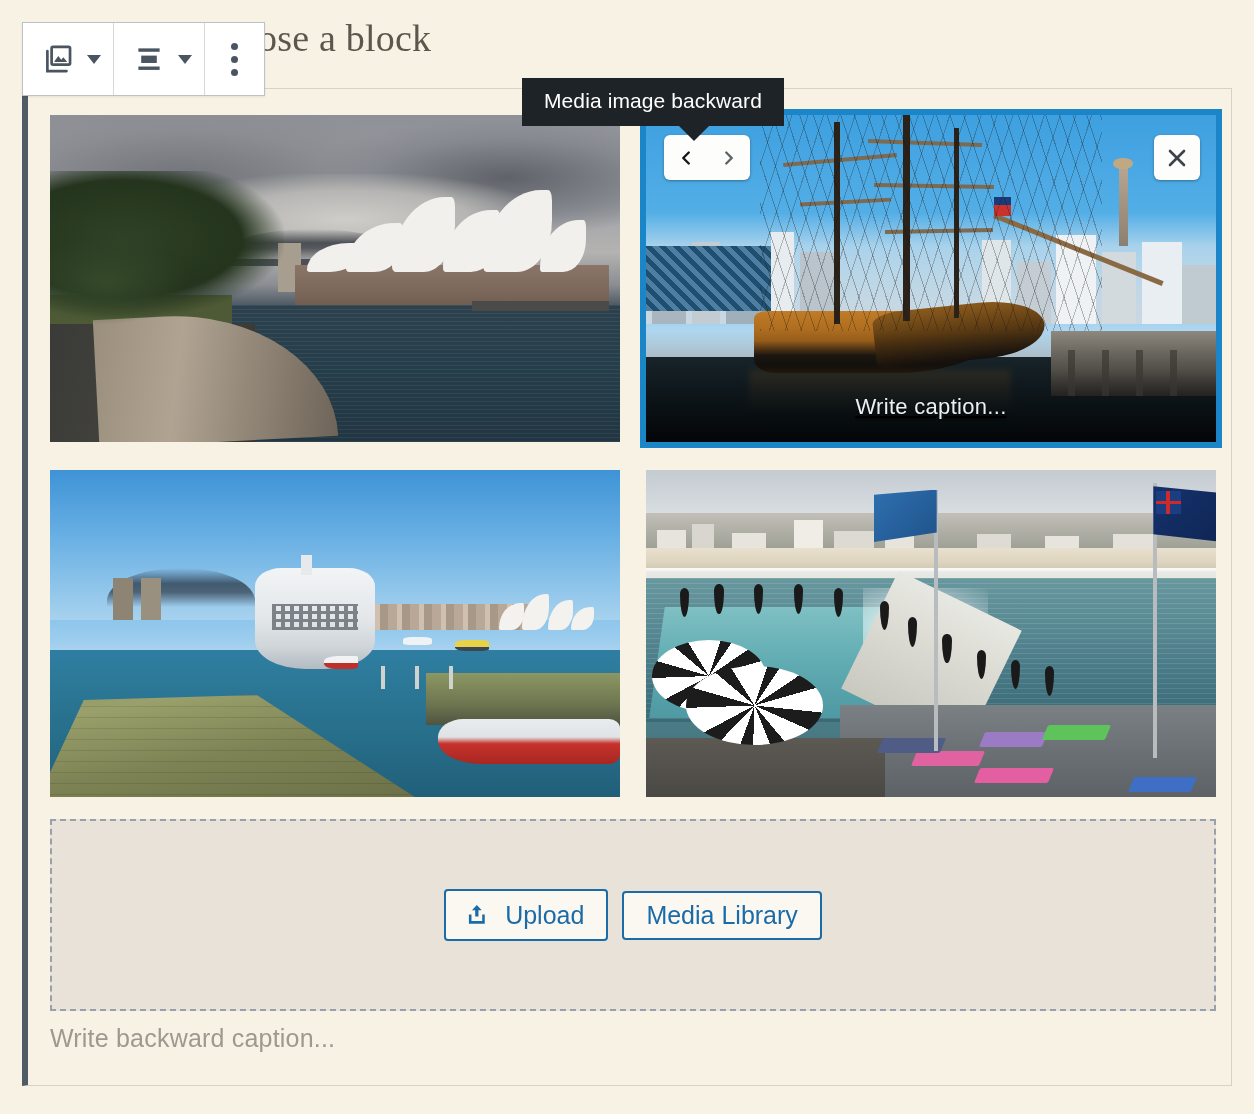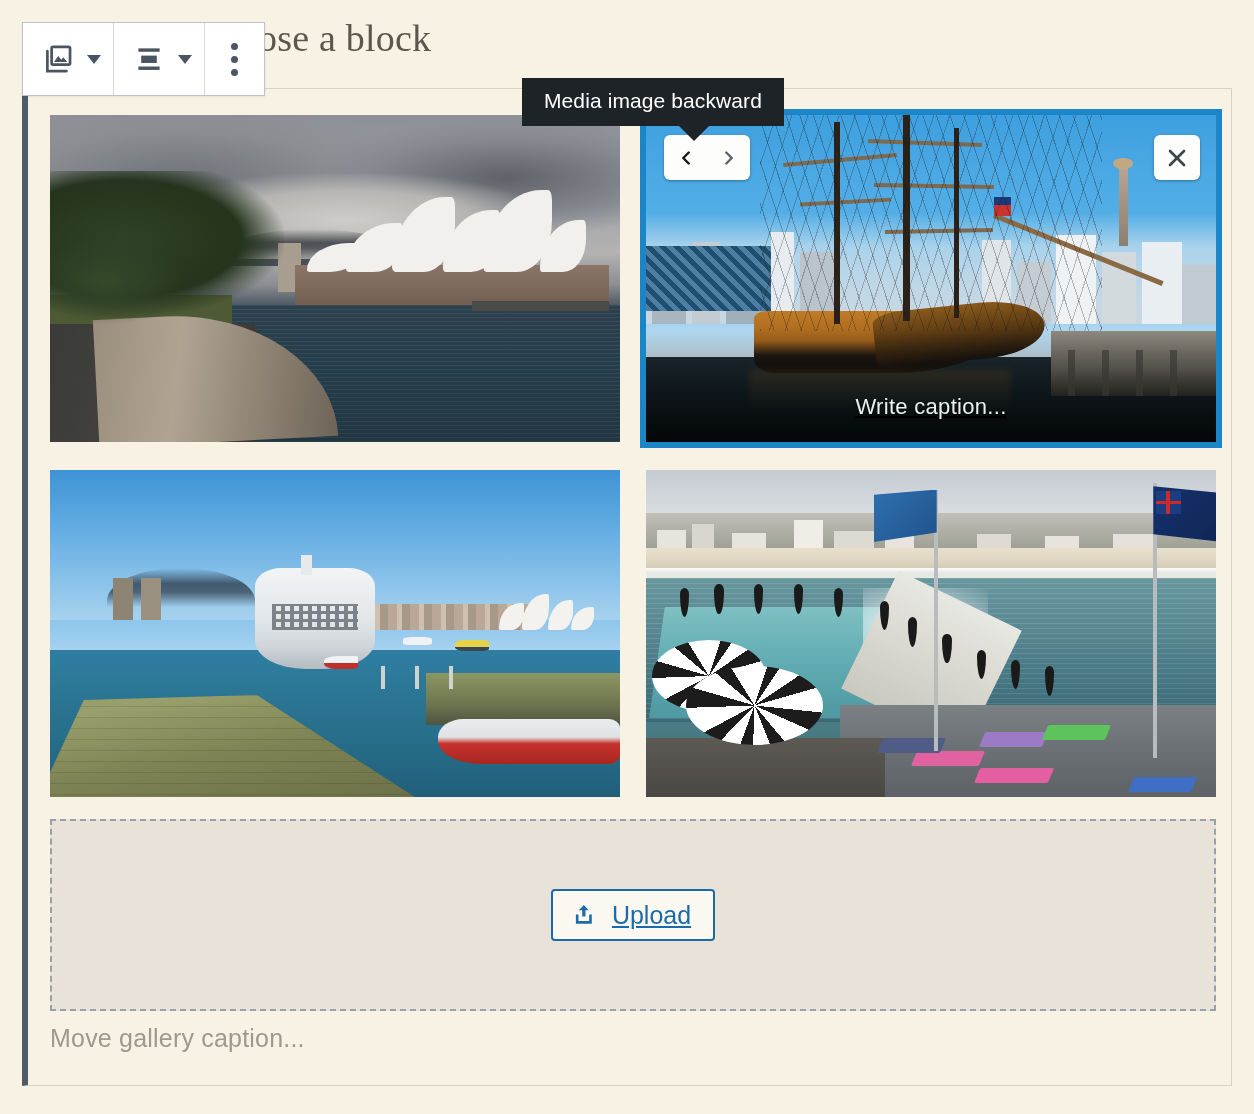--- a/index.html
+++ b/index.html
@@ -360,21 +360,21 @@
     color: #1a6ba8;
     font-size: 25px;
     font-family: "Liberation Sans", sans-serif;
     padding: 10px 22px;
     cursor: pointer;
     display: inline-flex;
     align-items: center;
     gap: 13px;
     line-height: 1;
   }
-  .upload-btn { padding-left: 18px; text-decoration: underline; }
+  .upload-btn { padding-left: 18px; }
 
   
   .gallery-caption {
     position: absolute;
     left: 22px;
     top: 935px;
     font-size: 25px;
     color: #9d998f;
     letter-spacing: 0.2px;
   }
@@ -628,23 +628,26 @@
       </div>
 
       <div class="dropzone">
         <button class="upload-btn">
           <svg width="28" height="28" viewBox="0 0 24 24" fill="#1a6ba8">
             <path d="M11 3.5 L6.8 8 H9.6 V13.2 H12.4 V8 H15.2 Z"></path>
             <path d="M4.2 11.5 H6.4 V17.2 H15.6 V11.5 H17.8 V19.6 H4.2 Z"></path>
           </svg>
           <span>Upload</span>
         </button>
+        <button class="media-btn">
+          <span>Media Library</span>
+        </button>
       </div>
 
-      <div class="gallery-caption">Move gallery caption...</div>
+      <div class="gallery-caption">Write backward caption...</div>
 
     </div>
   </div>
 
   <div class="block-toolbar">
 
     <div class="tb-group">
       <button class="tb-btn">
         <svg width="34" height="34" viewBox="0 0 24 24" fill="none" stroke="#4a5561" stroke-width="1.9">
           <rect x="7.5" y="3.5" width="13" height="12.5" rx="1"></rect>

